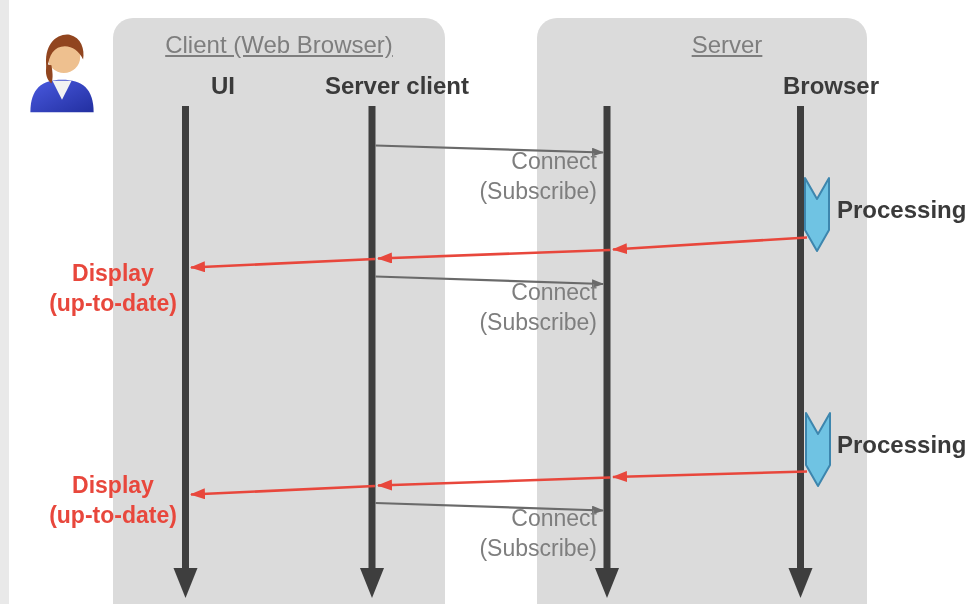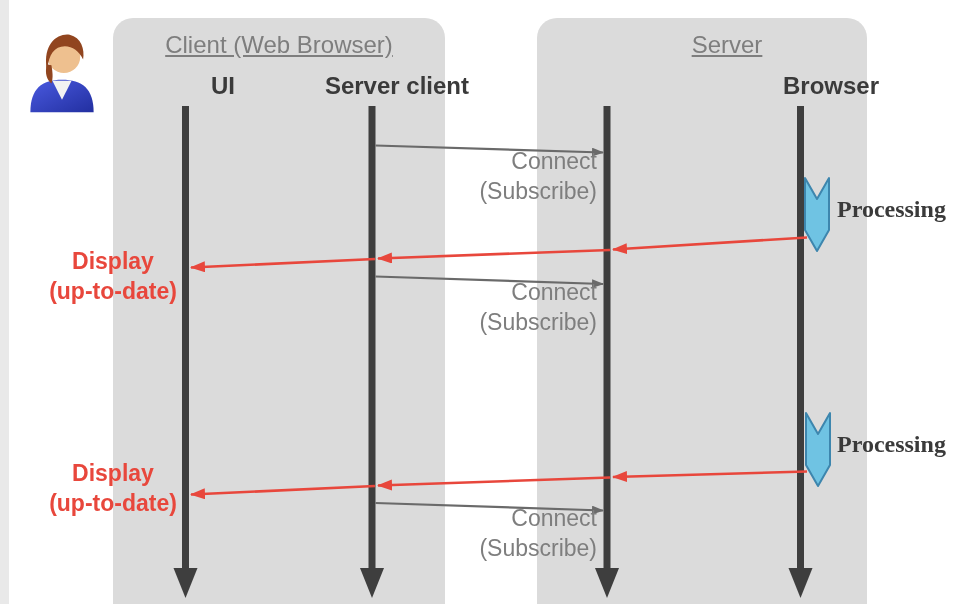--- a/index.html
+++ b/index.html
@@ -45,25 +45,25 @@
   }
   .msg-label{
     position:absolute; font-size:23px; line-height:30px;
     color:#7e7e7e; color:var(--gray_text,#7e7e7e);
     white-space:nowrap;
   }
   .msg-label.connect{ left:427px; width:170px; text-align:right; }
   .display-label{
     position:absolute; left:18px; width:190px; text-align:center;
     font-size:23px; font-weight:600; line-height:30px;
-    color:#e8473c; color:var(--red,#e8473c); white-space:nowrap;
+    color:#e8473c; color:var(--red,#e8473c); white-space:nowrap;margin-top:12px;
   }
   .processing-label{
     position:absolute; left:837px; font-size:24px; font-weight:600;
-    color:#3f3f3f; color:var(--dark_text,#3f3f3f); white-space:nowrap;font-family:Liberation Serif, serif;
+    color:#3f3f3f; color:var(--dark_text,#3f3f3f); white-space:nowrap;
   }
   .user-icon-wrap{ position:absolute; left:18px; top:26px; width:88px; height:92px; }
 </style>
 </head>
 <body>
 
 <div class="canvas">
 
   <div class="left-strip"></div>
 

